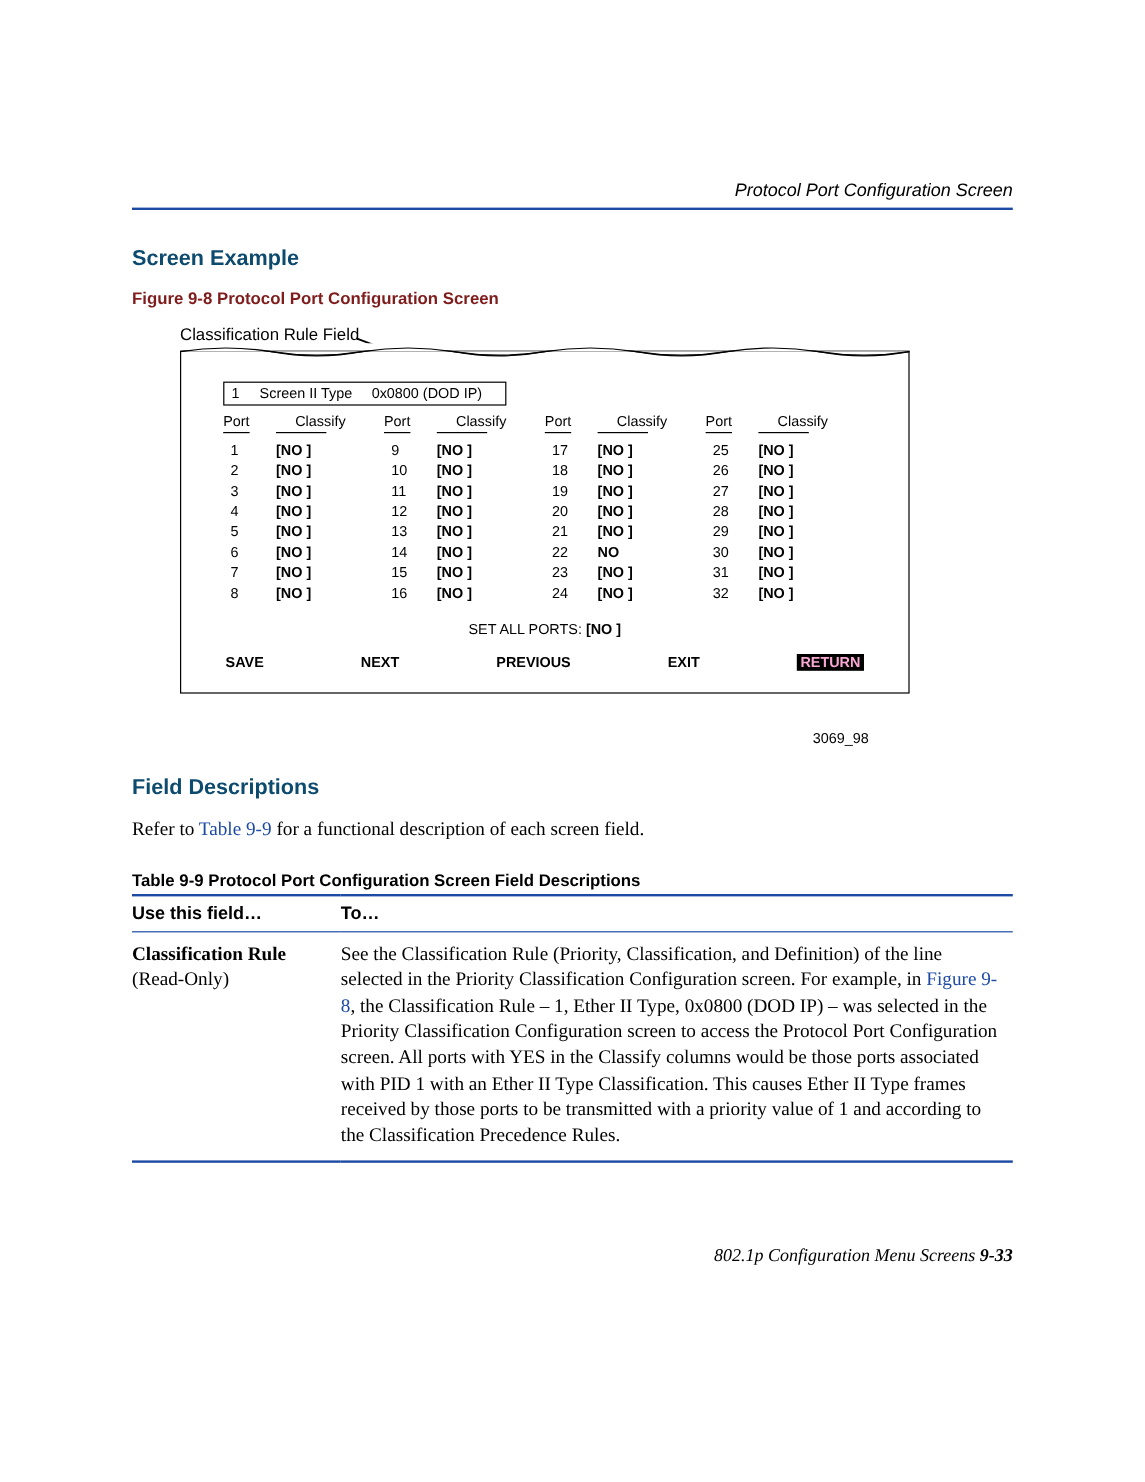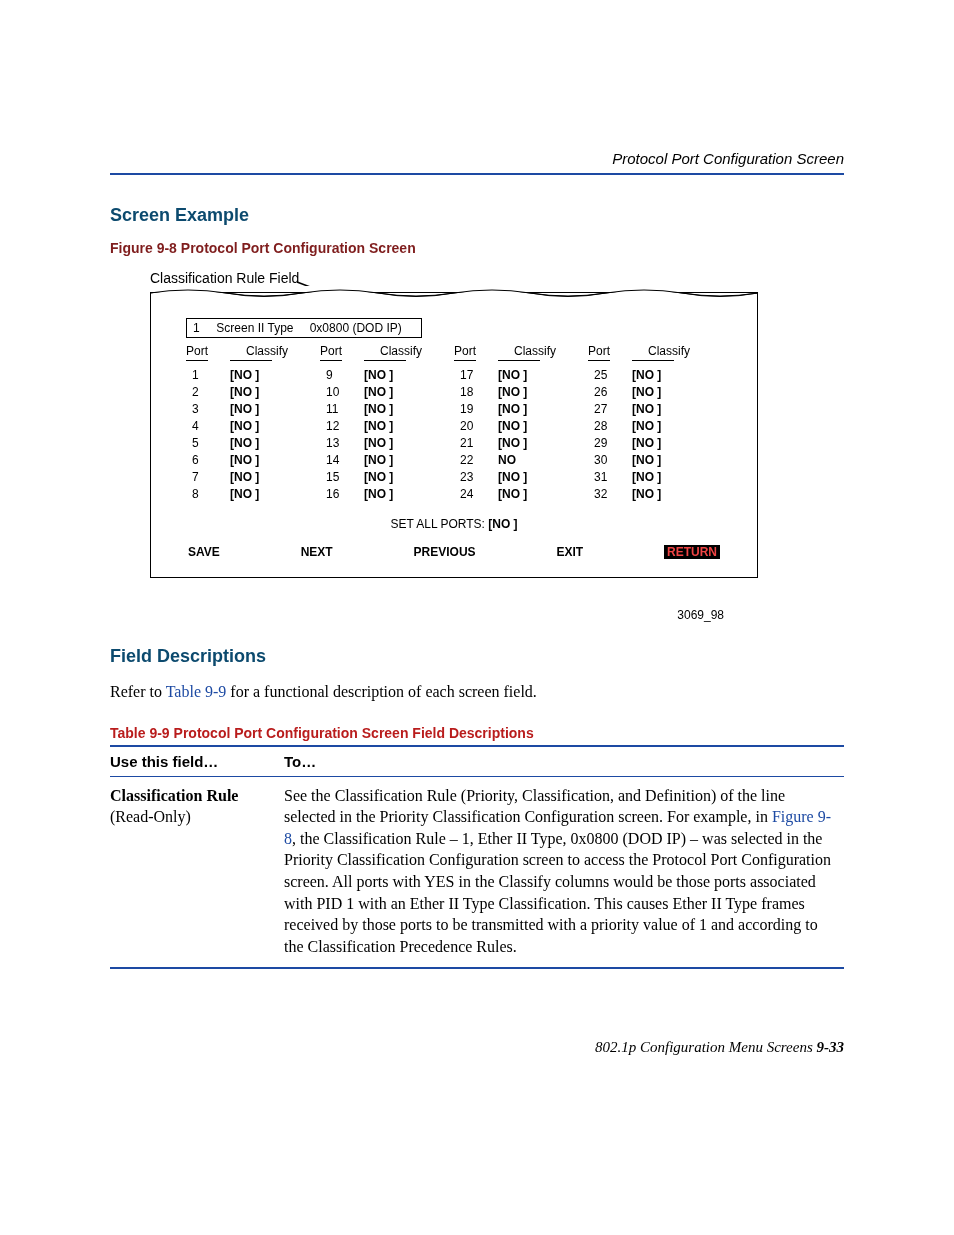--- a/index.html
+++ b/index.html
@@ -125,39 +125,39 @@
   .button-row {
     display:flex;
     justify-content: space-between;
     font-size:12px;
     font-weight:bold;
     padding: 0 2px;
   }
   .button-row span { }
   .btn-return {
     background:#000;
-    color:#ef4444;
+    color:#f9a8d4;
     padding:0 3px;
   }
   .fig-id {
     text-align: right;
     font-family: Arial, Helvetica, sans-serif;
     font-size: 12px;
     margin-right: 120px;
     margin-top: 4px;
     margin-bottom: 24px;
   }
   .body-text {
     font-size: 16px;
     line-height: 1.35;
     margin: 6px 0 22px 0;
   }
   .link { color:#1d4aa3; }
   .table-caption {
-    color:#b91c1c;
+    color:#000000;
     font-family: Arial, Helvetica, sans-serif;
     font-weight:bold;
     font-size:14px;
     margin-bottom: 4px;
   }
   .desc-table {
     border-top:2px solid #1d4aa3;
     border-bottom:2px solid #1d4aa3;
     width:100%;
     border-collapse: collapse;

